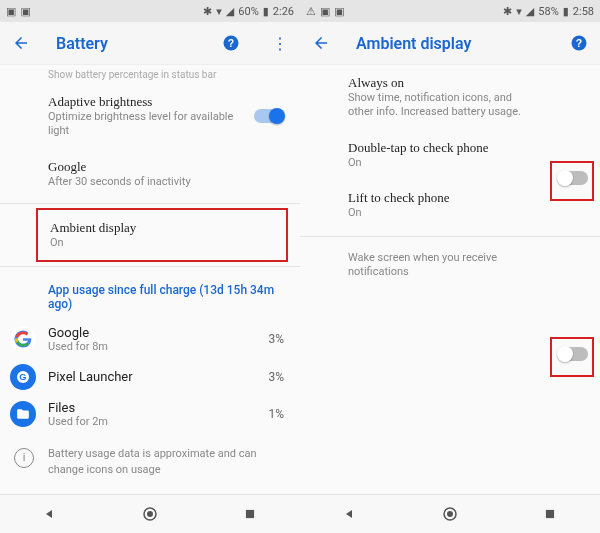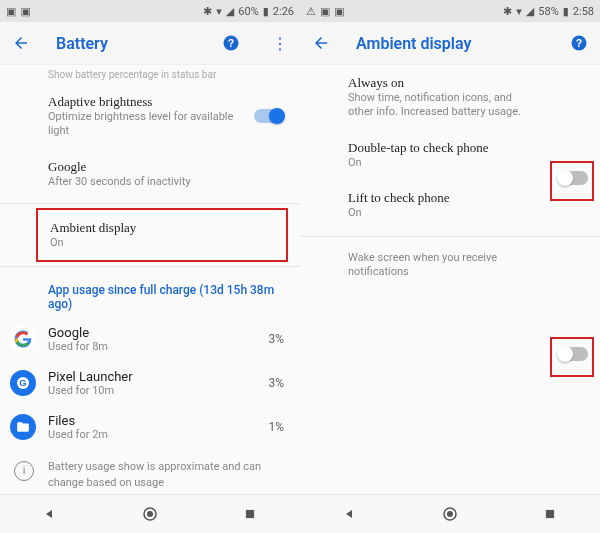--- a/index.html
+++ b/index.html
@@ -85,21 +85,21 @@
     <div class="row">
       <div class="label">Google</div>
       <div class="sub">After 30 seconds of inactivity</div>
     </div>
     <div class="divider"></div>
     <div class="row highlight" style="margin:2px 12px 2px 36px;padding:10px 12px;">
       <div class="label">Ambient display</div>
       <div class="sub">On</div>
     </div>
     <div class="divider"></div>
-    <div class="section-header">App usage since full charge (13d 15h 38m ago)</div>
+    <div class="section-header">App usage since full charge (13d 15h 34m ago)</div>
 
     <div class="app-row">
       <div class="icon" style="background:#fff;">
         <svg width="22" height="22" viewBox="0 0 24 24">
               <path fill="#4285F4" d="M21.35 11.1H12v2.8h5.35c-.5 2-2.3 3.4-5.35 3.4-3.2 0-5.8-2.6-5.8-5.8s2.6-5.8 5.8-5.8c1.5 0 2.8.5 3.8 1.4l2-2C16.3 3.6 14.3 2.7 12 2.7 6.9 2.7 2.7 6.9 2.7 12S6.9 21.3 12 21.3c5.2 0 9-3.6 9-9 0-.4 0-.8-.1-1.2z"></path>
               <path fill="#34A853" d="M4 14.5l2.6-2C6.9 14.4 9.3 17.3 12 17.3c1.8 0 3.3-.6 4.4-1.6l2.3 1.8c-1.6 1.6-4 2.8-6.7 2.8-3.6 0-6.7-2.1-8-5.8z"></path>
               <path fill="#FBBC05" d="M6.6 12.5L4 10.5C3.6 11.4 3.3 12.4 3.3 13.5c0 1 .2 2 .7 2.9l2.6-2c-.1-.6-.1-1.3 0-1.9z"></path>
               <path fill="#EA4335" d="M12 6.7c1.5 0 2.8.5 3.8 1.4l2-2C16.3 4.6 14.3 3.7 12 3.7c-3.6 0-6.7 2.1-8 5.3l2.6 2c.7-2.4 2.9-4.3 5.4-4.3z"></path>
             </svg>
       </div>
@@ -112,41 +112,40 @@
 
     <div class="app-row">
       <div class="icon" style="background:#1a73e8;">
         <svg width="16" height="16" viewBox="0 0 24 24">
               <circle cx="12" cy="12" r="9" fill="#fff"></circle>
               <text x="12" y="17" text-anchor="middle" fill="#1a73e8" font-size="14" font-family="Arial" font-weight="bold">G</text>
             </svg>
       </div>
       <div class="txt">
         <div class="label">Pixel Launcher</div>
-        <div class="sub">Used for 10m</div>
       </div>
       <div class="pct">3%</div>
     </div>
 
     <div class="app-row">
       <div class="icon" style="background:#1a73e8;">
         <svg width="14" height="14" viewBox="0 0 24 24">
               <path fill="#fff" d="M10 4H4c-1.1 0-2 .9-2 2v12c0 1.1.9 2 2 2h16c1.1 0 2-.9 2-2V8c0-1.1-.9-2-2-2h-8l-2-2z"></path>
             </svg>
       </div>
       <div class="txt">
         <div class="label">Files</div>
         <div class="sub">Used for 2m</div>
       </div>
       <div class="pct">1%</div>
     </div>
 
     <div class="note-row">
       <div class="info-icon">i</div>
-      <span>Battery usage show is approximate and can change based on usage</span>
+      <span>Battery usage data is approximate and can change icons on usage</span>
     </div>
   </div>
   <div class="navbar">
     <div class="nav-btn">
           <svg width="16" height="16" viewBox="0 0 24 24">
             <path fill="#555" d="M15 6l-9 6 9 6z"></path>
           </svg>
         </div>
     <div class="nav-btn">
           <svg width="18" height="18" viewBox="0 0 24 24">

